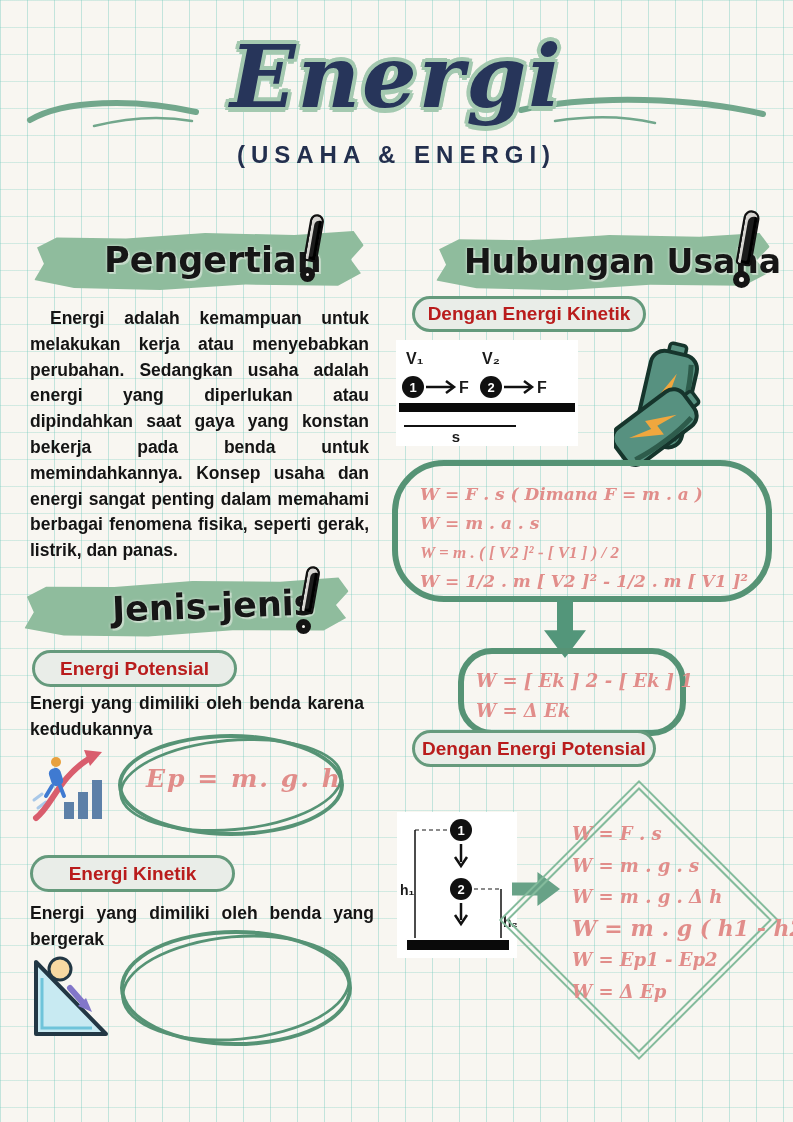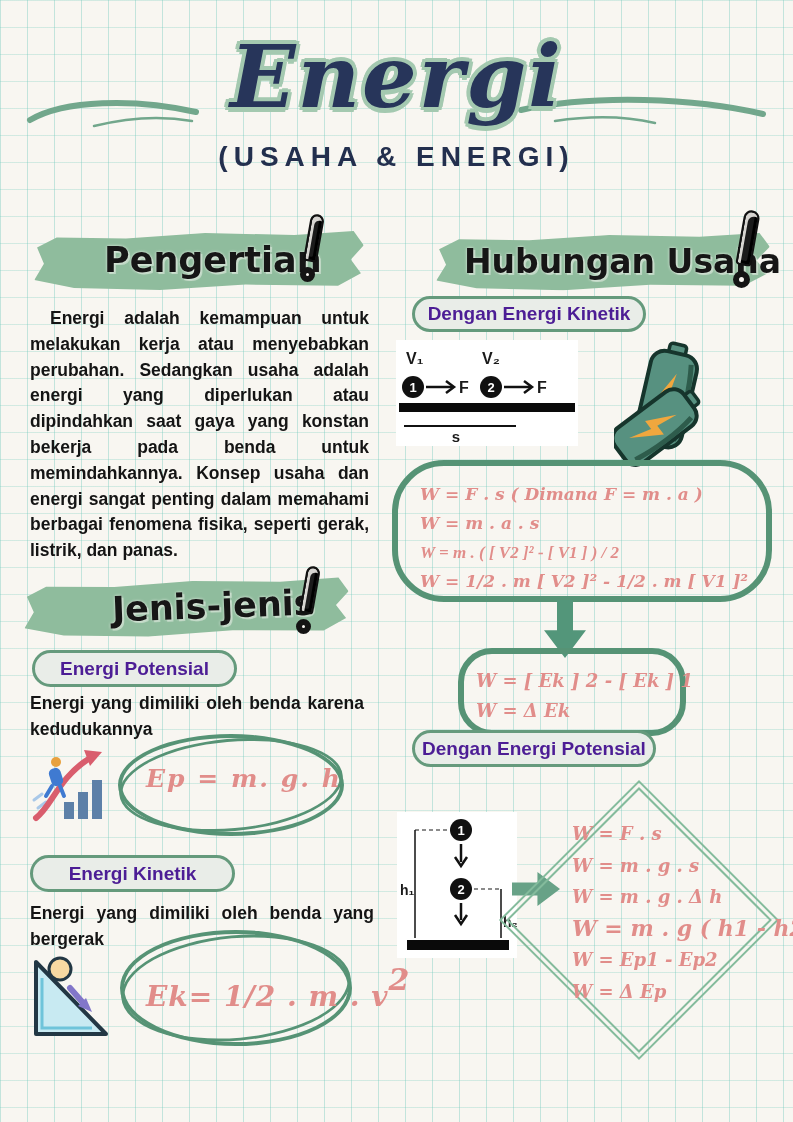--- a/index.html
+++ b/index.html
@@ -19,21 +19,21 @@
   .title {
     left:0; right:0; top:26px; text-align:center;
     font-family:"DejaVu Serif", serif; font-style:italic; font-weight:bold;
     font-size:86px; letter-spacing:2px; color:#27355a;
     text-shadow:
       -4px 0 0 #a4c9b0, 4px 0 0 #a4c9b0, 0 -4px 0 #a4c9b0, 0 5px 0 #a4c9b0,
       -3px -3px 0 #a4c9b0, 3px 3px 0 #a4c9b0, -3px 3px 0 #a4c9b0, 3px -3px 0 #a4c9b0;
   }
   .subtitle {
     left:0; right:0; top:141px; text-align:center;
-    font-size:28px; font-weight:bold; letter-spacing:6px; color:#232f4e;
+    font-size:24px; font-weight:bold; letter-spacing:6px; color:#232f4e;
   }
   .flourish { stroke:#72a78c; fill:none; stroke-linecap:round; }
 
   
   .brush {
     background:#8fbc9d;
     clip-path:polygon(1% 22%, 7% 5%, 28% 9%, 52% 2%, 79% 8%, 97% 3%, 100% 28%, 96% 52%, 99% 76%, 92% 97%, 64% 92%, 38% 99%, 12% 93%, 0% 78%, 3% 50%);
     transform:rotate(-1deg);
   }
   .brush-heading {
@@ -61,21 +61,21 @@
   }
   .desc {
     font-size:17.5px; line-height:26px; font-weight:700; color:#141414;
     text-align:justify;
   }
 
   
   .pill {
     background:#e9ede8; border:3px solid #659a7c; border-radius:20px;
     display:flex; align-items:center; justify-content:center;
-    font-size:19px; font-weight:bold; color:#4c1d95; white-space:nowrap;
+    font-size:19px; font-weight:bold; color:#b91c1c; white-space:nowrap;
   }
 
   
   .script {
     font-family:"DejaVu Serif", serif; font-style:italic; font-weight:bold;
     color:#e18d8a; white-space:nowrap;
   }
   .circle-frame { border:4px solid #569375; border-radius:50%; }
   .circle-frame::before {
     content:""; position:absolute; inset:-2px; border:3px solid #569375;
@@ -155,23 +155,20 @@
 
   <svg class="abs" style="left:26px; top:948px;" width="88" height="94" viewBox="0 0 88 94">
     <polygon points="10,14 10,86 80,86" fill="#c8eaf2" stroke="#223744" stroke-width="4" stroke-linejoin="round"></polygon>
     <polyline points="16,30 16,80 66,80" fill="none" stroke="#6fc4da" stroke-width="3"></polyline>
     <circle cx="34" cy="21" r="11" fill="#f7d9a2" stroke="#223744" stroke-width="3"></circle>
     <line x1="44" y1="40" x2="58" y2="56" stroke="#8276c9" stroke-width="6" stroke-linecap="round"></line>
     <polygon points="52,58 66,64 60,50" fill="#8276c9"></polygon>
   </svg>
 
   <div class="abs circle-frame" style="left:120px; top:930px; width:232px; height:116px;"></div>
-  <div class="abs script" style="left:146px; top:968px; font-size:28px; letter-spacing:1px;">
-    <span>Ek= 1/2 . m . v</span><sup style="font-size:30px; position:relative; top:-6px;">2</sup>
-  </div>
 
   <div class="abs brush" style="left:436px; top:234px; width:334px; height:56px;"></div>
   <div class="abs brush-heading" style="left:464px; top:242px; font-size:33px;">Hubungan Usaha</div>
   <div class="abs bang bang-lg" style="left:733px; top:210px;">
     <div class="bar"></div>
       <div class="dot"></div>
   </div>
 
   <div class="abs pill" style="left:412px; top:296px; width:234px; height:36px;">
     <span>Dengan Energi Kinetik</span>

